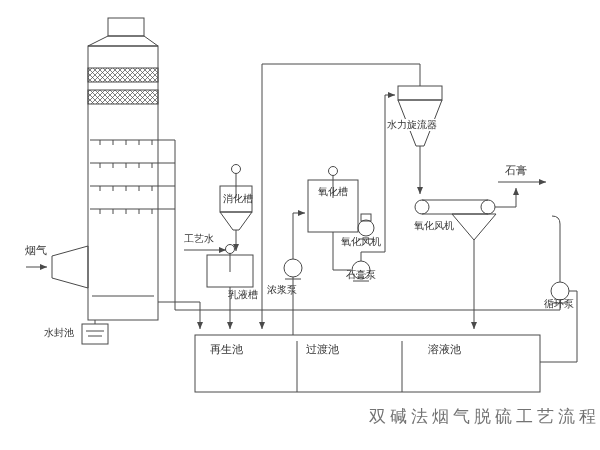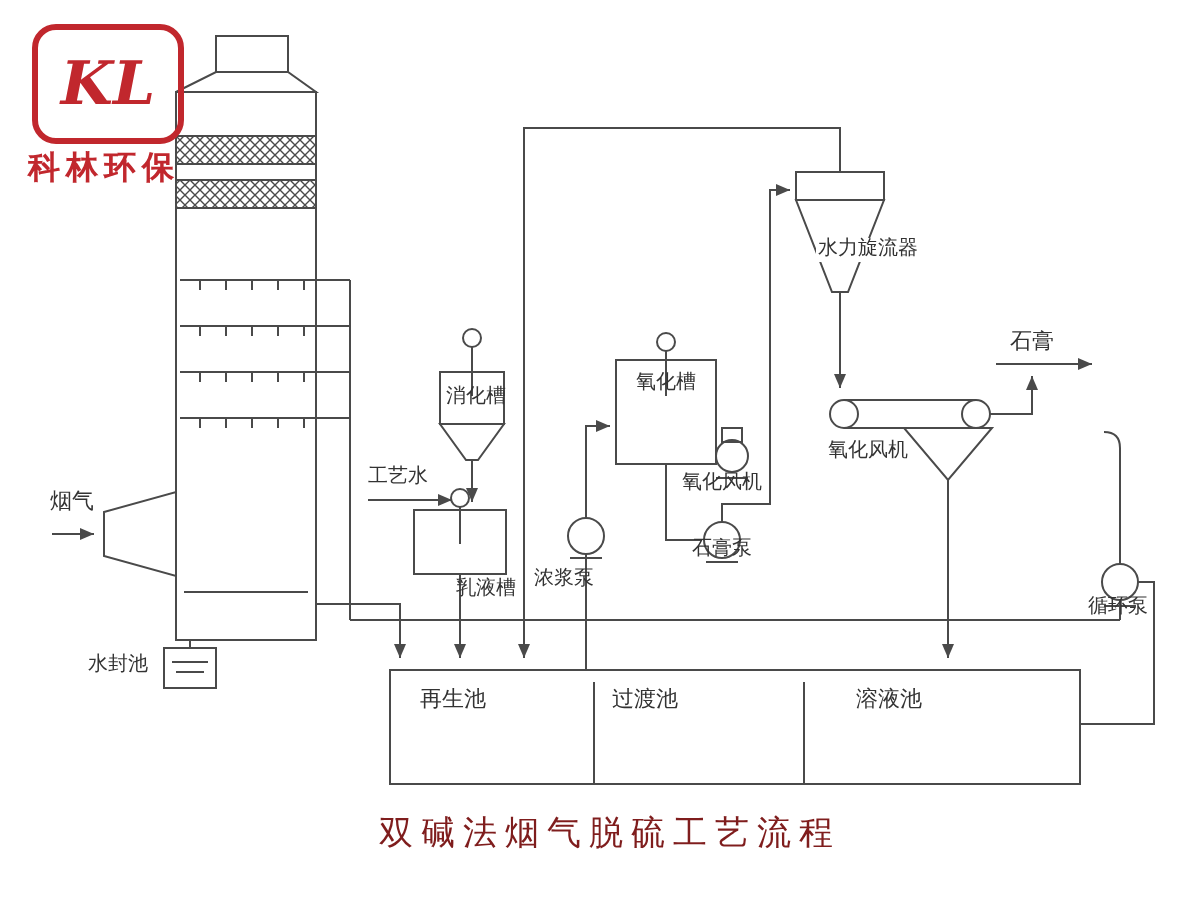--- a/index.html
+++ b/index.html
@@ -9,22 +9,22 @@
     stroke:#4a4a4a;stroke-width:1;fill:none;}
   .lbl{position:absolute;font-size:11px;line-height:1.15;color:#333;white-space:nowrap;}
   .s{font-size:10px;}
   .bgw{background:#fff;padding:0 1px;}
   .logo-box{position:absolute;left:16px;top:12px;width:70px;height:54px;
     border:3px solid #c1272d;border-radius:12px;display:flex;align-items:center;justify-content:center;}
   .logo-initials{font-family:"DejaVu Serif","Liberation Serif",serif;font-style:italic;
     font-weight:bold;font-size:30px;color:#c1272d;}
   .logo-name{position:absolute;left:14px;top:74px;font-size:16px;font-weight:bold;
     letter-spacing:3px;color:#c1272d;}
-  .caption{position:absolute;left:10px;right:0;top:405px;text-align:center;font-size:17px;
-    letter-spacing:4px;color:#7f1d1d;}
+  .caption{position:absolute;left:10px;right:0;top:405px;text-align:right;font-size:17px;
+    letter-spacing:4px;color:#737373;}
 </style>
 </head>
 <body>
 
 <div id="stage">
 
   <svg width="600" height="450" viewBox="0 0 600 450">
     <defs>
       <marker id="arr" viewBox="0 0 8 8" refX="7" refY="3" markerWidth="8" markerHeight="8" orient="auto" markerUnits="userSpaceOnUse">
         <path d="M0,0 L7,3 L0,6 Z" style="fill:#4a4a4a;stroke:none"></path>
@@ -143,36 +143,32 @@
     </g>
 
     <g>
       <rect x="195" y="335" width="345" height="57"></rect>
       <line x1="297" y1="341" x2="297" y2="392"></line>
       <line x1="402" y1="341" x2="402" y2="392"></line>
     </g>
   </svg>
 
   
-  <div class="logo-box">
-    <span class="logo-initials">KL</span>
-  </div>
-  <div class="logo-name">科林环保</div>
 
   
   <div class="lbl" style="left:25px;top:245px">烟气</div>
   <div class="lbl s" style="left:44px;top:327px">水封池</div>
   <div class="lbl s" style="left:184px;top:233px">工艺水</div>
   <div class="lbl s" style="left:223px;top:193px">消化槽</div>
   <div class="lbl s" style="left:228px;top:289px">乳液槽</div>
   <div class="lbl s" style="left:318px;top:186px">氧化槽</div>
   <div class="lbl s" style="left:341px;top:236px">氧化风机</div>
   <div class="lbl s" style="left:267px;top:284px">浓浆泵</div>
   <div class="lbl s" style="left:346px;top:269px">石膏泵</div>
-  <div class="lbl s bgw" style="left:408px;top:119px">水力旋流器</div>
+  <div class="lbl s bgw" style="left:386px;top:119px">水力旋流器</div>
   <div class="lbl s bgw" style="left:413px;top:220px">氧化风机</div>
   <div class="lbl" style="left:505px;top:165px">石膏</div>
   <div class="lbl s" style="left:544px;top:298px">循环泵</div>
   <div class="lbl" style="left:210px;top:344px">再生池</div>
   <div class="lbl" style="left:306px;top:344px">过渡池</div>
   <div class="lbl" style="left:428px;top:344px">溶液池</div>
 
   <div class="caption">双碱法烟气脱硫工艺流程</div>
 </div>
 

